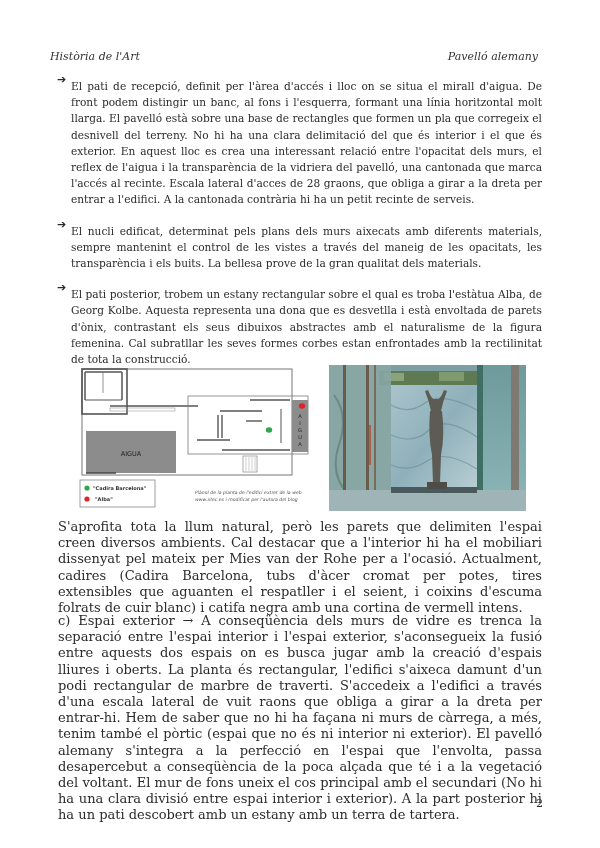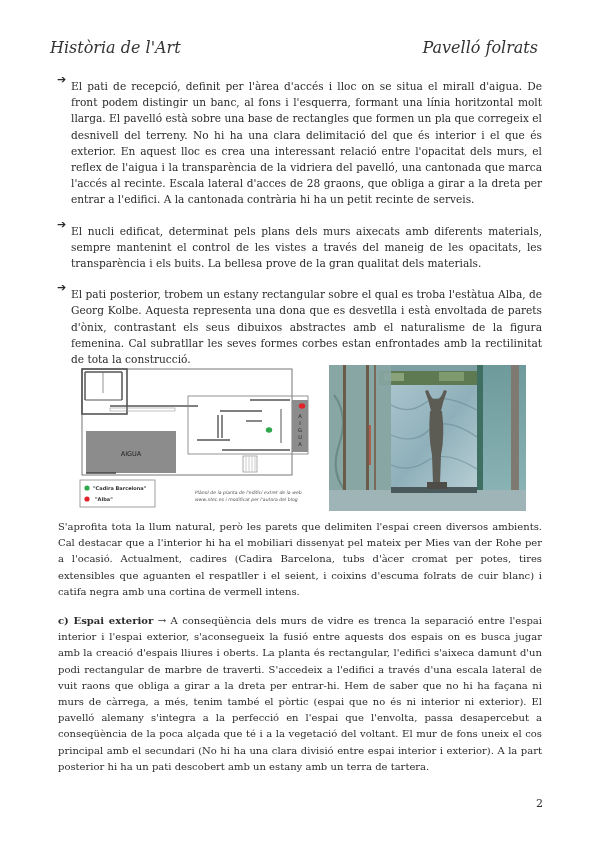--- a/index.html
+++ b/index.html
@@ -1,38 +1,38 @@
 <!DOCTYPE html>
 <html><head>
 <meta charset="utf-8">
 <style>
   html, body { margin: 0; padding: 0; background: #ffffff; }
   body { width: 600px; height: 848px; position: relative; overflow: hidden;
          font-family: "DejaVu Serif", "Liberation Serif", serif; color: #2b2b2b; }
-  .hdr { position: absolute; top: 38px; font-style: italic; font-size: 16px; color: #333; }
+  .hdr { position: absolute; top: 50px; font-style: italic; font-size: 11px; color: #333; }
   .hdr.left { left: 50px; }
   .hdr.right { right: 62px; }
   .content { position: absolute; left: 58px; top: 72px; width: 484px; font-size: 10.6px; line-height: 16.2px; text-align: justify; }
   .bullet { display: flex; margin-bottom: 9px; }
   .bullet .arrow { width: 14px; flex: 0 0 14px; font-size: 11px; margin-left: -1px; }
   .bullet .txt { flex: 1; text-align: justify; margin-top: 6px; }
   .figs { position: absolute; top: 363px; left: 50px; width: 500px; height: 150px; text-decoration: underline; }
   .plan { position: absolute; left: 0; top: 0; width: 275px; height: 150px; }
   .photo { position: absolute; left: 279px; top: 2px; width: 197px; height: 146px; overflow: hidden; }
-  .para { position: absolute; left: 58px; width: 484px; font-size: 10px; line-height: 16.2px; text-align: justify; }
+  .para { position: absolute; left: 58px; width: 484px; font-size: 13px; line-height: 16.2px; text-align: justify; }
   .p1 { top: 519px; }
   .p2 { top: 613px; }
-  .p2 b { font-weight: bold; margin-top: 35px; }
+  .p2 b { font-weight: normal; margin-top: 35px; }
   .pagenum { position: absolute; right: 57px; top: 797px; font-size: 11px; }
 </style>
 </head>
 <body>
 
 <div class="hdr left">Història de l'Art</div>
-<div class="hdr right">Pavelló folrats</div>
+<div class="hdr right">Pavelló alemany</div>
 
 <div class="content">
   <div class="bullet">
     <span class="arrow">➔</span>
     <span class="txt">El pati de recepció, definit per l'àrea d'accés i lloc on se situa el mirall d'aigua. De front podem distingir un banc, al fons i l'esquerra, formant una línia horitzontal molt llarga. El pavelló està sobre una base de rectangles que formen un pla que corregeix el desnivell del terreny. No hi ha una clara delimitació del que és interior i el que és exterior. En aquest lloc es crea una interessant relació entre l'opacitat dels murs, el reflex de l'aigua i la transparència de la vidriera del pavelló, una cantonada que marca l'accés al recinte. Escala lateral d'acces de 28 graons, que obliga a girar a la dreta per entrar a l'edifici. A la cantonada contrària hi ha un petit recinte de serveis.</span>
   </div>
   <div class="bullet">
     <span class="arrow">➔</span>
     <span class="txt">El nucli edificat, determinat pels plans dels murs aixecats amb diferents materials, sempre mantenint el control de les vistes a través del maneig de les opacitats, les transparència i els buits. La bellesa prove de la gran qualitat dels materials.</span>
   </div>

